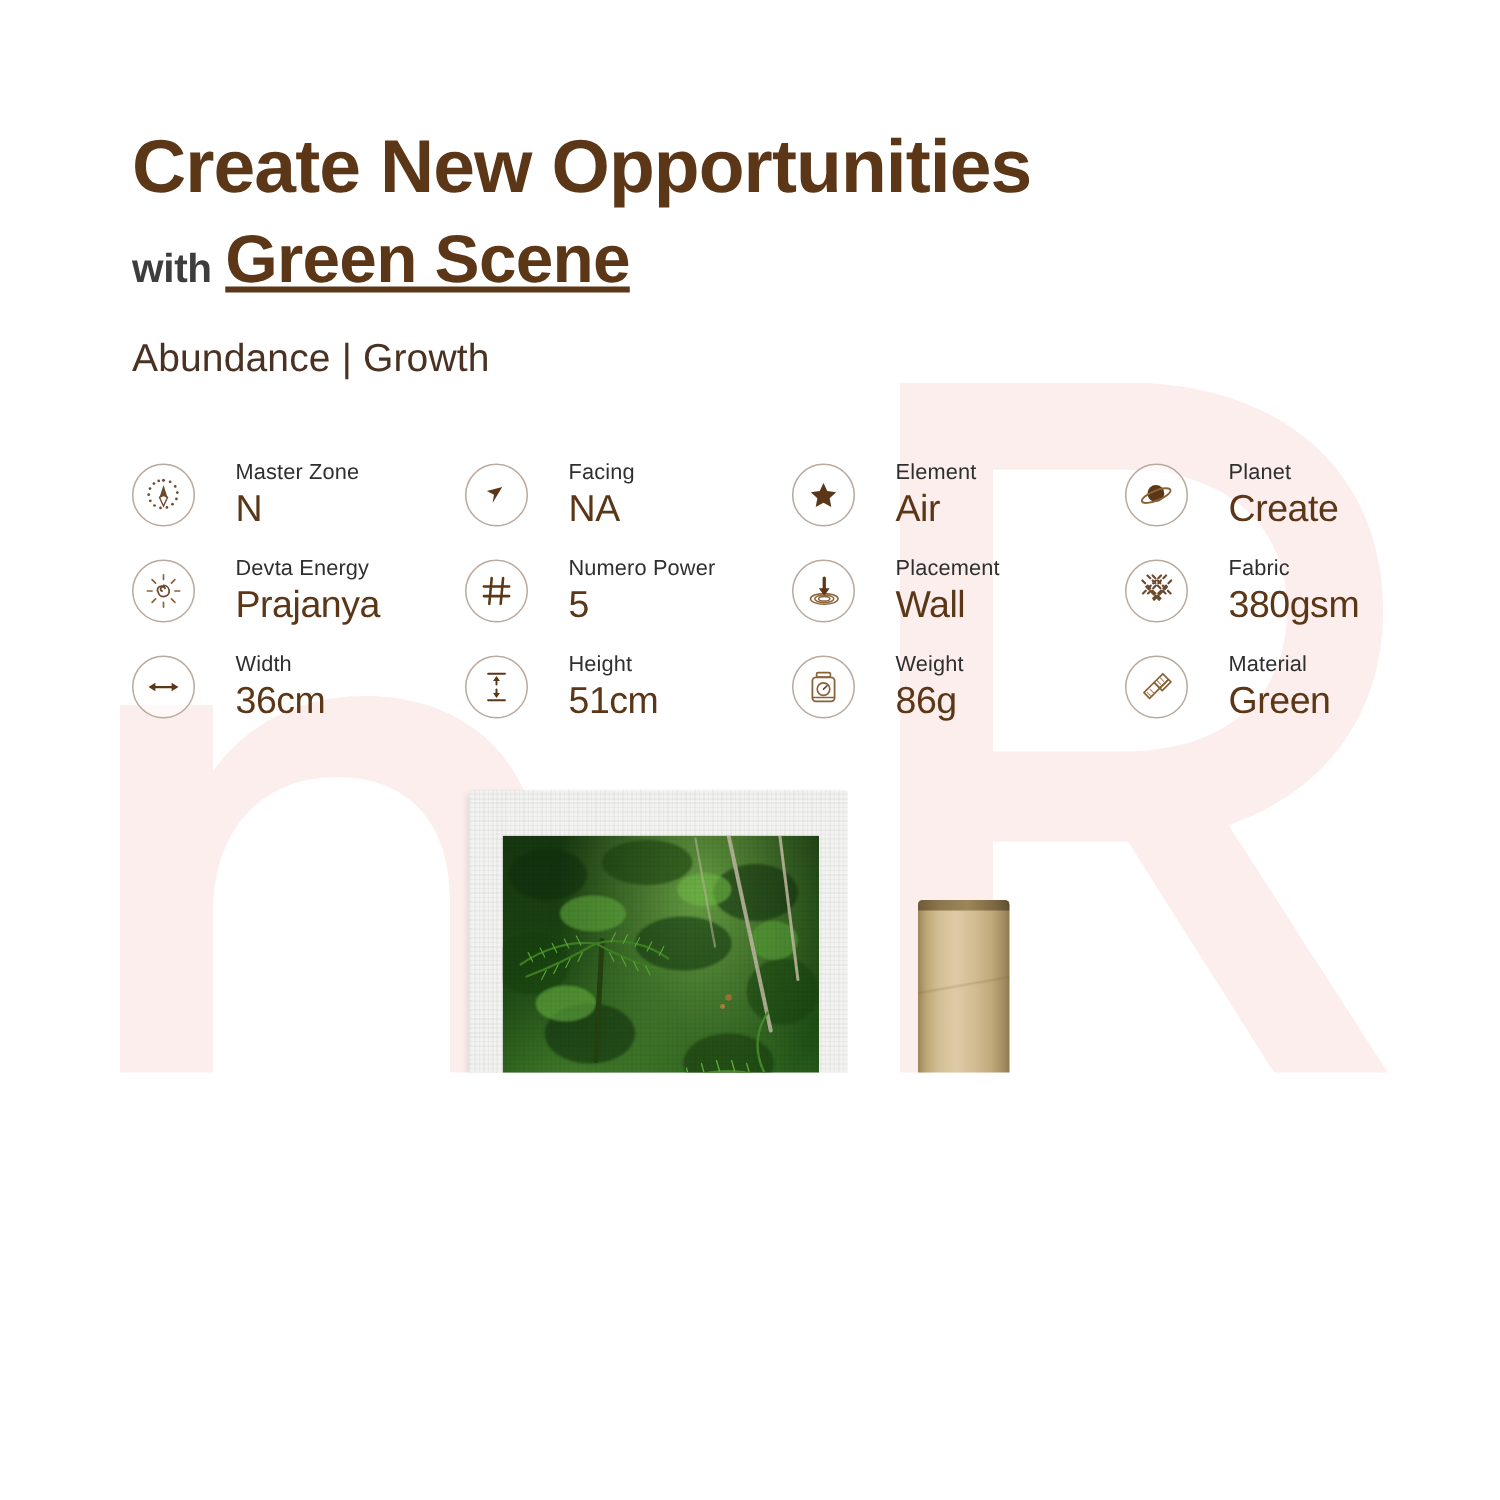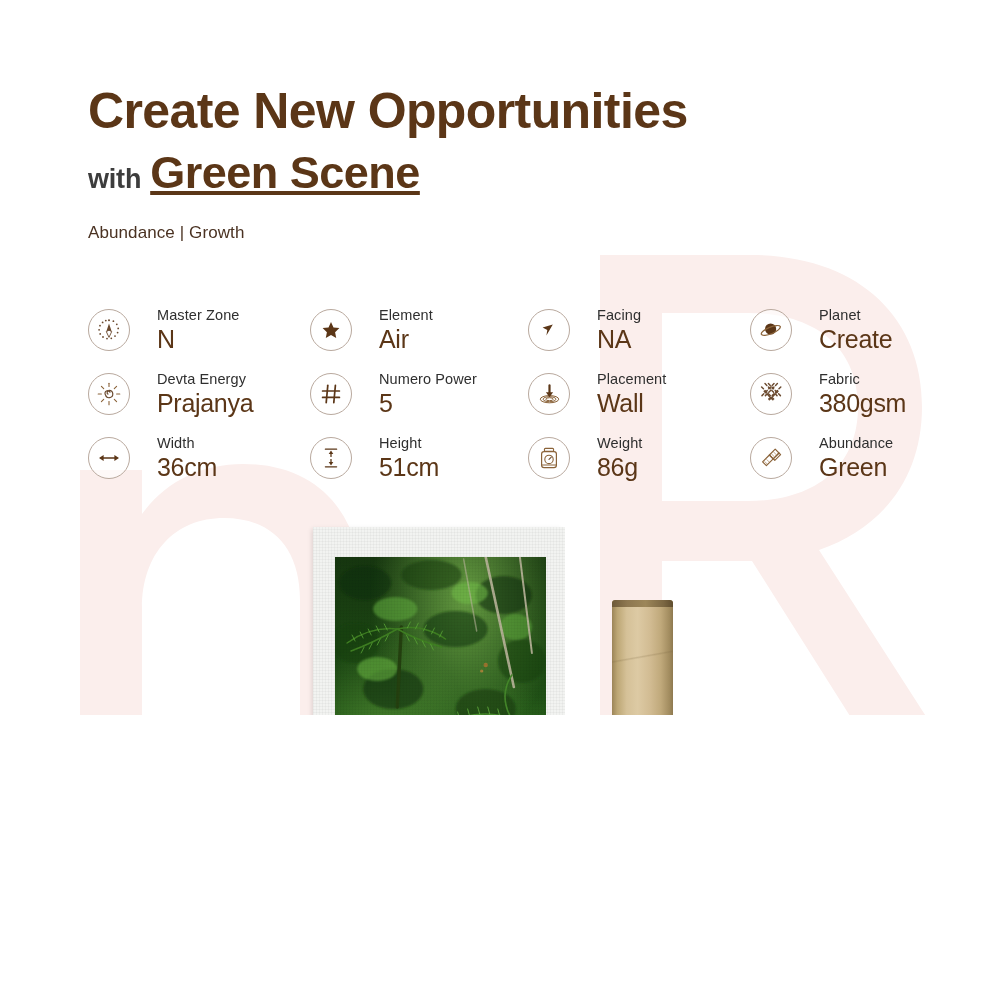--- a/index.html
+++ b/index.html
@@ -25,21 +25,21 @@
     font-size:50px;font-weight:700;color:#5b3617;
     letter-spacing:-0.6px;line-height:1.0;white-space:nowrap;
     margin:0;
   }
   .sub-line{
     margin-top:14px;display:flex;align-items:baseline;gap:9px;white-space:nowrap;
   }
   .sub-with{font-size:27px;color:#3d3d3d;font-weight:700;letter-spacing:-0.2px;}
   .sub-name{font-size:45px;font-weight:700;color:#5b3617;letter-spacing:-0.5px;line-height:1;text-decoration:underline;}
   .tagline{
-    margin-top:28px;font-size:17px;color:#4a3222;font-weight:400;letter-spacing:0.1px;
+    margin-top:28px;font-size:26px;color:#4a3222;font-weight:400;letter-spacing:0.1px;
   }
 
   
   .attr-grid{
     position:absolute;left:88px;top:298px;width:880px;
     display:grid;
     grid-template-columns:222px 218px 222px 218px;
     grid-auto-rows:64px;
     z-index:3;
   }
@@ -164,38 +164,38 @@
       </span>
       <span class="attr-text">
         <span class="attr-label">Master Zone</span>
         <span class="attr-value">N</span>
       </span>
     </div>
 
     <div class="attr">
       <span class="icon-wrap">
         <svg width="22" height="22" viewBox="0 0 22 22">
+          <path d="M14.8 5.6 L8.4 16.4 L9.3 10.9 L4.6 8.4 Z" fill="#5b3617"></path>
+        </svg>
+      </span>
+      <span class="attr-text">
+        <span class="attr-label">Facing</span>
+        <span class="attr-value">NA</span>
+      </span>
+    </div>
+
+    <div class="attr">
+      <span class="icon-wrap">
+        <svg width="22" height="22" viewBox="0 0 22 22">
           <path d="M11 3 L13.5 8.4 L19.4 9.1 L15.1 13.2 L16.2 19 L11 16.1 L5.8 19 L6.9 13.2 L2.6 9.1 L8.5 8.4 Z" fill="#5b3617"></path>
         </svg>
       </span>
       <span class="attr-text">
         <span class="attr-label">Element</span>
         <span class="attr-value">Air</span>
-      </span>
-    </div>
-
-    <div class="attr">
-      <span class="icon-wrap">
-        <svg width="22" height="22" viewBox="0 0 22 22">
-          <path d="M14.8 5.6 L8.4 16.4 L9.3 10.9 L4.6 8.4 Z" fill="#5b3617"></path>
-        </svg>
-      </span>
-      <span class="attr-text">
-        <span class="attr-label">Facing</span>
-        <span class="attr-value">NA</span>
       </span>
     </div>
 
     <div class="attr">
       <span class="icon-wrap">
         <svg width="24" height="24" viewBox="0 0 24 24">
           <circle cx="11.6" cy="11" r="5.6" fill="#5b3617"></circle>
           <ellipse cx="11.8" cy="12.4" rx="10.2" ry="3.3" fill="none" stroke="#8a6238" stroke-width="1.25" transform="rotate(-22 11.8 12.4)"></ellipse>
         </svg>
       </span>
@@ -342,21 +342,21 @@
           </g>
           <g stroke="#a8845c" stroke-width="0.7">
             <line x1="5.6" y1="15.4" x2="8.4" y2="18.2"></line>
             <line x1="7.6" y1="13.4" x2="10.4" y2="16.2"></line>
             <line x1="12.2" y1="7.6" x2="15" y2="10.4"></line>
             <line x1="14.2" y1="5.6" x2="17" y2="8.4"></line>
           </g>
         </svg>
       </span>
       <span class="attr-text">
-        <span class="attr-label">Abundance</span>
+        <span class="attr-label">Material</span>
         <span class="attr-value">Green</span>
       </span>
     </div>
 
   </div>
 
   <div class="product">
 
     <div class="frame">
       <div class="art">

